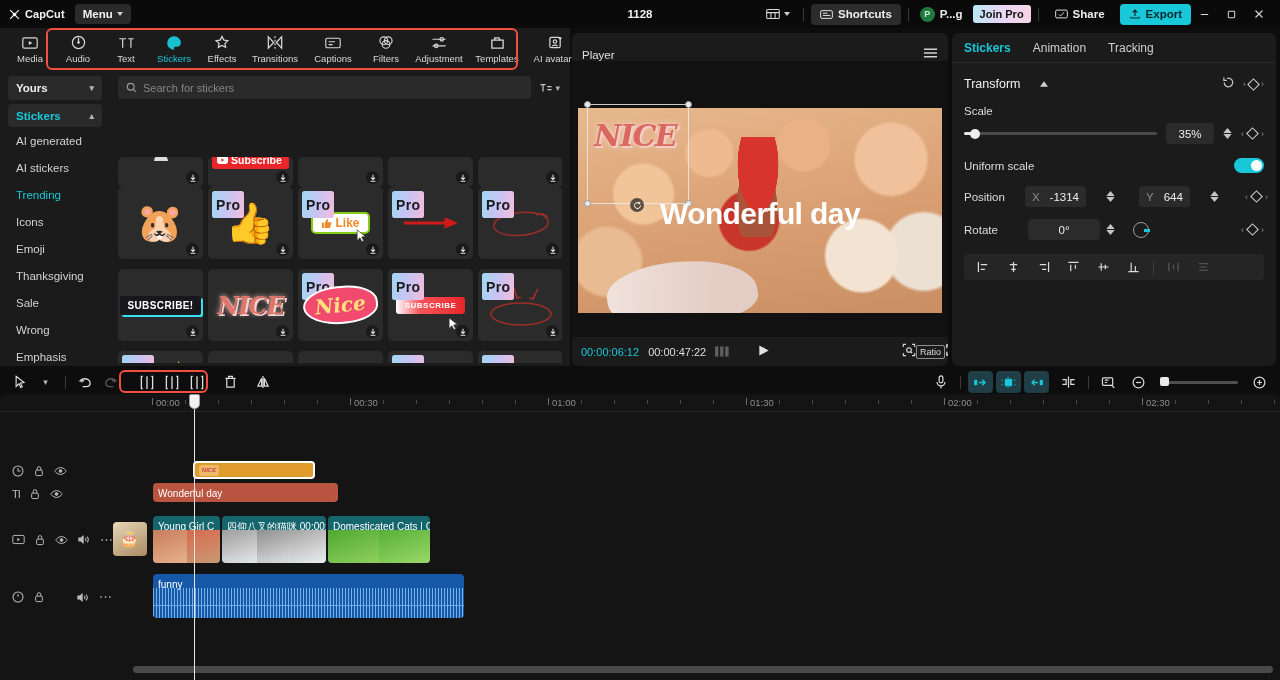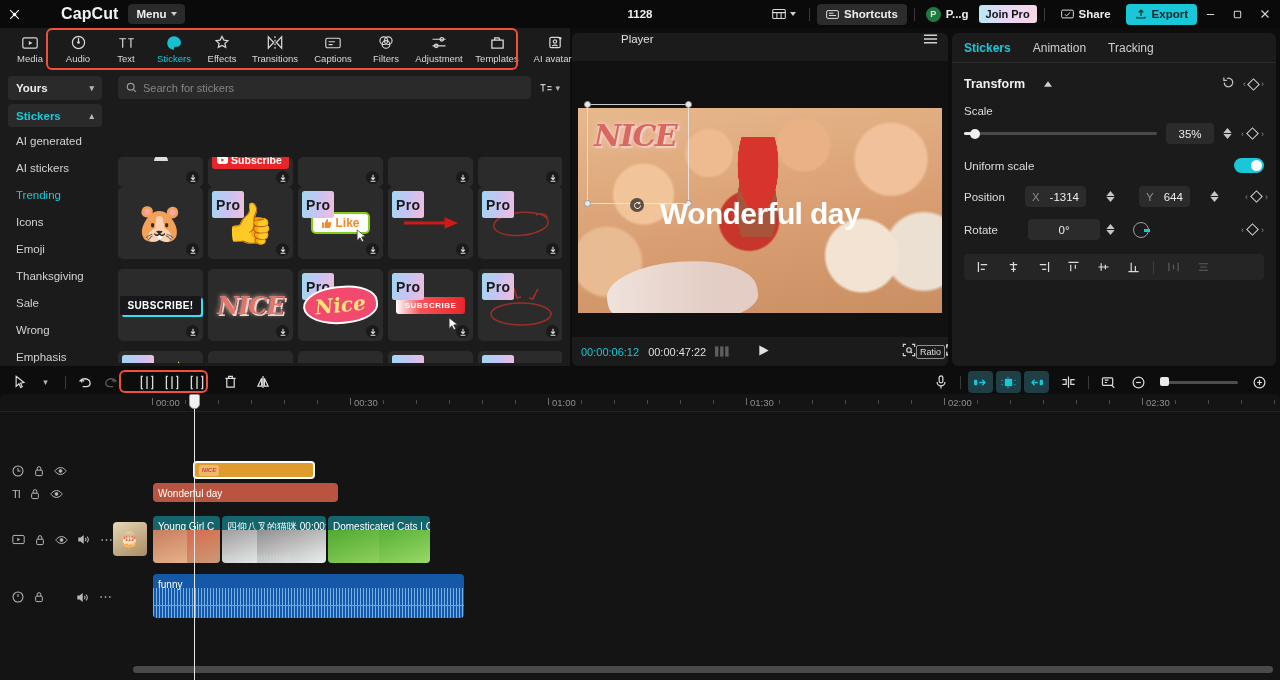--- a/index.html
+++ b/index.html
@@ -15,35 +15,35 @@
     background: #0d0d0d; color: #e8e8e8;
   }
 
   
   .titlebar {
     position: absolute; top: 0; left: 0; width: 1280px; height: 28px;
     background: #0a0a0a; display: flex; align-items: center;
   }
   .logo { display: flex; align-items: center; gap: 4px; margin-left: 8px; }
   .logo-mark { width: 13px; height: 13px; color: #fff; }
-  .logo-text { font-size: 16px; font-weight: 700; letter-spacing: .1px; color: #f2f2f2; margin-left: 36px; }
+  .logo-text { font-size: 11px; font-weight: 700; letter-spacing: .1px; color: #f2f2f2; }
   .menu-btn {
     margin-left: 10px; height: 20px; padding: 0 8px; border-radius: 4px;
     background: #2a2a2a; display: flex; align-items: center; gap: 4px;
     font-size: 11.5px; font-weight: 700; color: #f0f0f0; cursor: pointer;
   }
   .caret { width: 0; height: 0; border-left: 3.5px solid transparent;
            border-right: 3.5px solid transparent; border-top: 4px solid #cfcfcf; }
   .project-title {
     position: absolute; left: 0; right: 0; text-align: center;
     font-size: 11.5px; font-weight: 700; color: #f0f0f0; pointer-events: none;
   }
   .tb-right {
     margin-left: auto; display: flex; align-items: center; gap: 0; height: 28px;
-    padding-right: 2px; position: relative; z-index: 2;
+    padding-right: 8px; position: relative; z-index: 2;
   }
   .layout-sel { display: flex; align-items: center; gap: 4px; padding: 0 6px; cursor: pointer; }
   .vdiv { width: 1px; height: 13px; background: #3a3a3a; margin: 0 7px; }
   .pill {
     height: 21px; display: flex; align-items: center; gap: 5px;
     padding: 0 9px; border-radius: 4px; font-size: 11.5px; font-weight: 700;
     cursor: pointer; white-space: nowrap;
   }
   .pill.grey { background: #2c2c2c; color: #ededed; }
   .pill.share { background: transparent; color: #ededed; }
@@ -184,22 +184,22 @@
     color: #fff; font-size: 8px; font-weight: 700; letter-spacing: .5px;
     padding: 4px 9px; border-radius: 3px;
   }
 
   
   .player {
     position: absolute; top: 33px; left: 572px; width: 376px; height: 333px;
     background: #1b1b1b; border-radius: 6px; overflow: hidden;
   }
   .player-head {
-    height: 28px; display: flex; align-items: flex-start; justify-content: space-between;
-    padding: 0 10px; font-size: 11.5px; color: #e0e0e0; margin-left: 39px;
+    height: 28px; display: flex; align-items: flex-end; justify-content: space-between;
+    padding: 0 10px; font-size: 11.5px; color: #e0e0e0;
   }
   .stage {
     position: absolute; top: 28px; left: 0; width: 376px; height: 276px;
     background: #111; display: flex; align-items: center; justify-content: center;
   }
   .video-frame {
     position: absolute; top: 47px; left: 6px; width: 364px; height: 205px;
     background:
       radial-gradient(circle at 18% 42%, #f1c49a 0 9%, transparent 10%),
       radial-gradient(circle at 36% 22%, #edbb8f 0 8%, transparent 9%),
@@ -263,21 +263,21 @@
     background: #1b1b1b; border-radius: 6px; overflow: hidden;
   }
   .rp-tabs {
     height: 30px; display: flex; align-items: center; gap: 22px; padding: 0 12px;
     border-bottom: 1px solid #2a2a2a;
   }
   .rp-tab { font-size: 12px; color: #cfcfcf; cursor: pointer; }
   .rp-tab.active { color: #18c8d8; font-weight: 700; }
   .rp-body { padding: 12px 12px 0 12px; }
   .rp-sechead { display: flex; align-items: center; justify-content: space-between; }
-  .rp-title { font-size: 12.5px; font-weight: 700; color: #f0f0f0; display: flex; align-items: center; gap: 19px; justify-content: flex-end; }
+  .rp-title { font-size: 12.5px; font-weight: 400; color: #f0f0f0; display: flex; align-items: center; gap: 19px; justify-content: flex-end; }
   .kf { display: flex; align-items: center; gap: 4px; color: #9a9a9a; }
   .kf .dm { width: 9px; height: 9px; border: 1.2px solid #d6d6d6; transform: rotate(45deg); }
   .row-label { font-size: 11.5px; color: #dcdcdc; }
   .scale-row { margin-top: 12px; }
   .slider-row { display: flex; align-items: center; gap: 9px; margin-top: 6px; }
   .track { position: relative; flex: 1; height: 3px; background: #4a4a4a; border-radius: 2px; }
   .track .fill { position: absolute; left: 0; top: 0; height: 3px; width: 5%; background: #e6e6e6; border-radius: 2px; }
   .track .knob {
     position: absolute; left: 3%; top: -3.5px; width: 10px; height: 10px;
     border-radius: 50%; background: #f0f0f0; cursor: grab;

